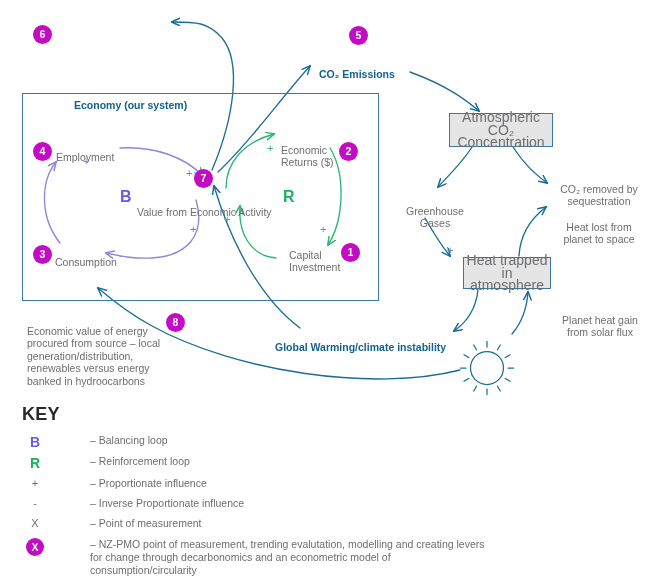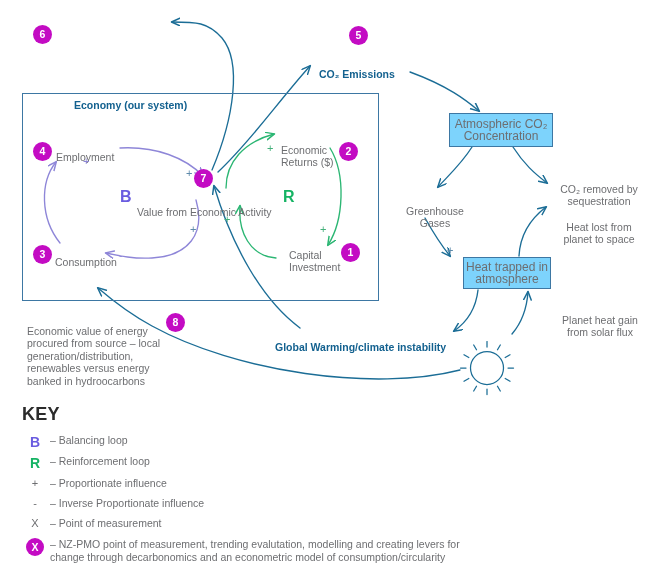--- a/index.html
+++ b/index.html
@@ -33,22 +33,22 @@
   .lbl-l { text-align: left; }
   .bold-teal {
     color: #13618f;
     font-weight: bold;
     font-size: 10.5px;
     line-height: 13px;
   }
   .nodebox {
     position: absolute;
     border: 1.3px solid #3d77a3;
-    background: #7dd3fc;
-    font-size: 12px;
+    background: #e5e5e5;
+    font-size: 14px;
     line-height: 12.5px;
     color: #6d6e71;
     display: flex; align-items: center; justify-content: center;
     text-align: center;
   }
   .econ-box {
     position: absolute;
     left: 22px; top: 93px;
     width: 357px; height: 208px;
     border: 1.4px solid #3d77a3;
@@ -133,20 +133,21 @@
     background: #c30bc3; color: #fff;
     font-size: 10.5px; font-weight: bold;
     display: flex; align-items: center; justify-content: center;
     margin: 0 auto;
   }
   .key-text {
     font-size: 10.5px;
     line-height: 13px;
     color: #6d6e71;
     padding-left: 2px;
+    margin-left: 40px;
   }
 </style>
 </head>
 <body>
 
 <div id="diagram-canvas">
 
   
   <svg class="layer" viewBox="0 0 650 582">
     <defs>

